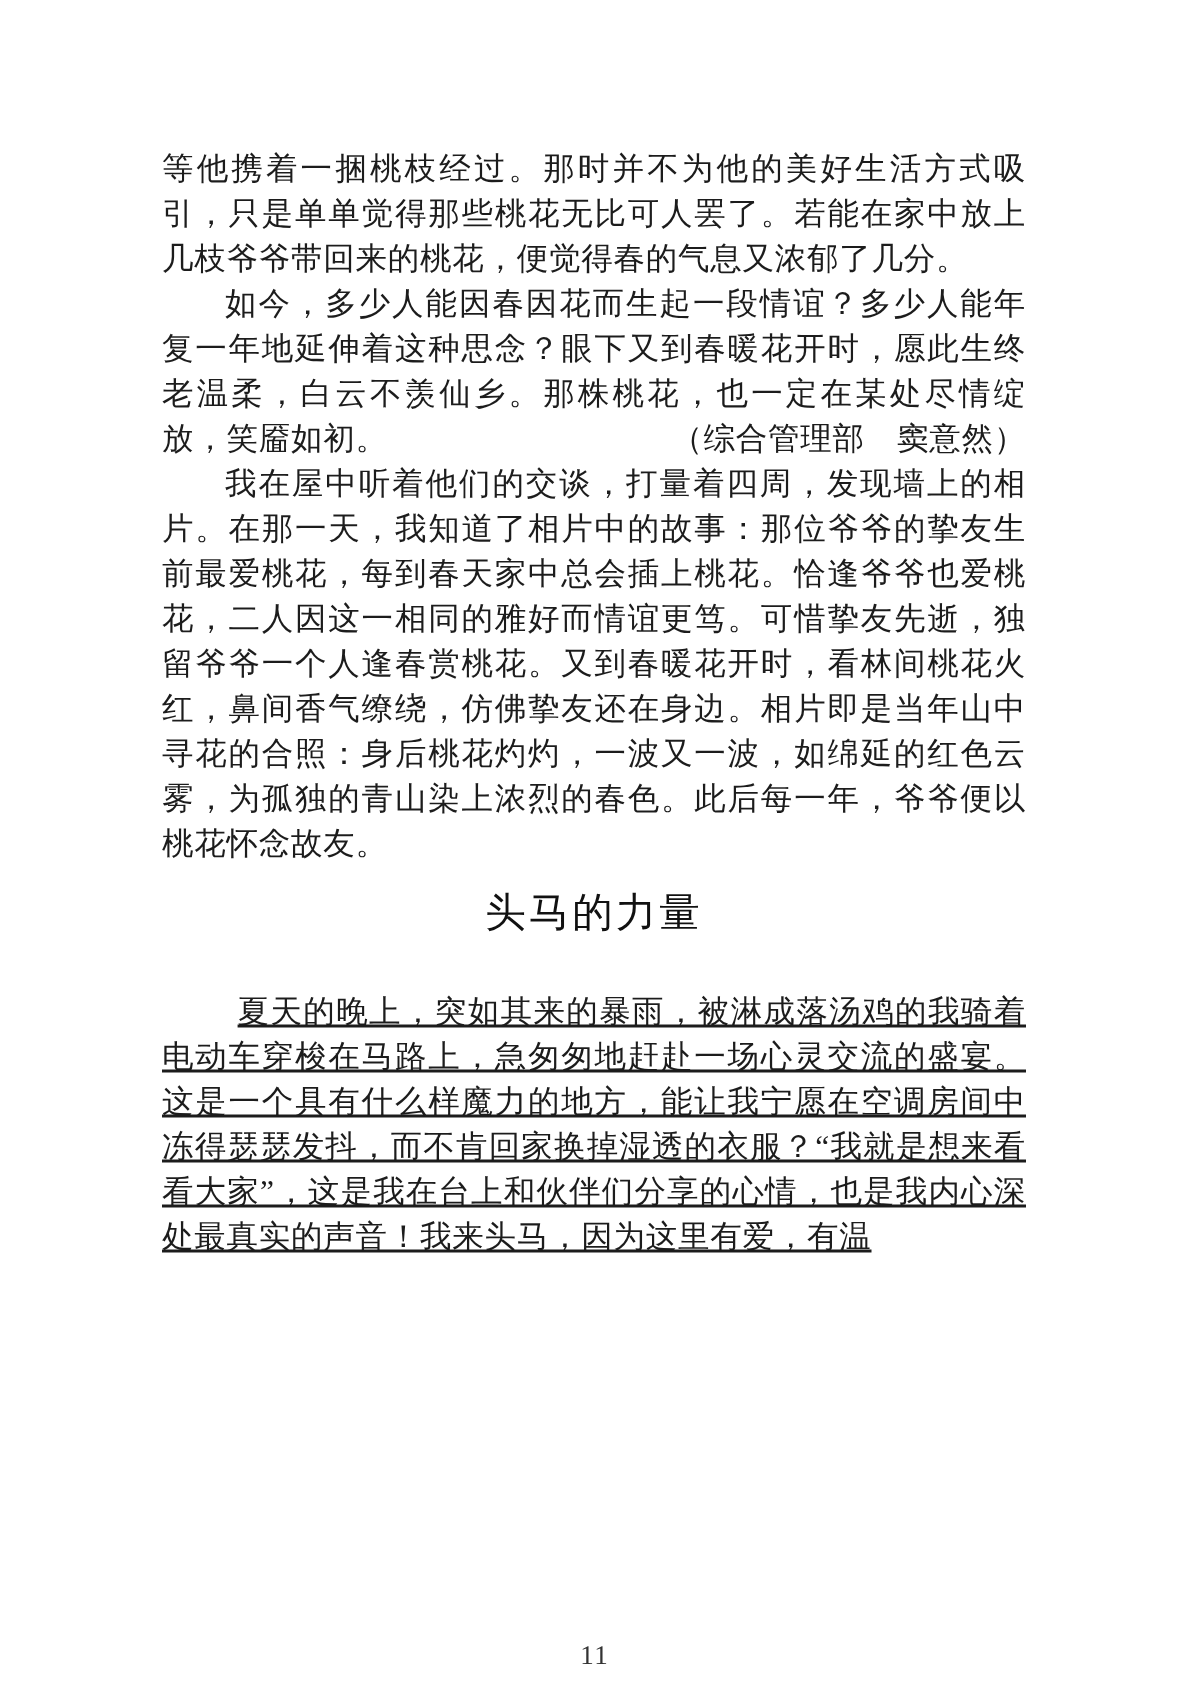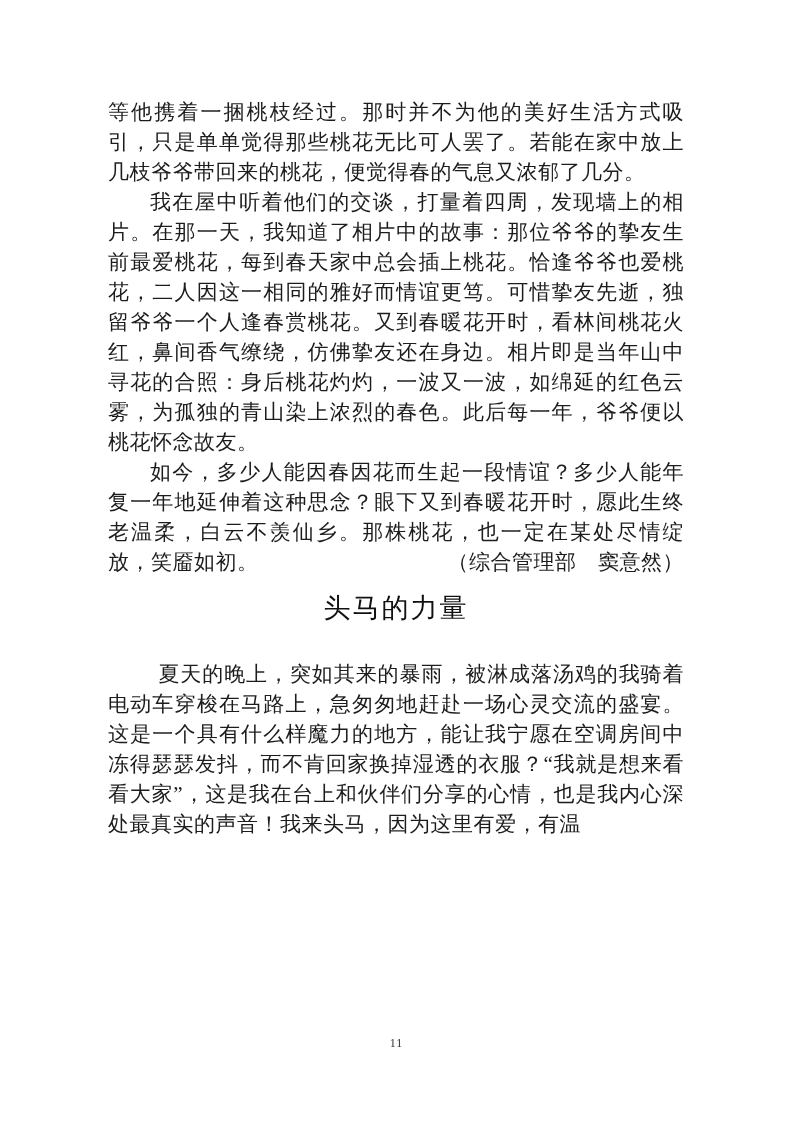--- a/index.html
+++ b/index.html
@@ -21,21 +21,21 @@
   }
   .para {
     margin: 0;
     font-size: 21px;
     line-height: 30px;
     letter-spacing: 0.5px;
     text-align: justify;
     text-justify: inter-ideograph;
   }
   .indent-2 { text-indent: 2em; }
-  .indent-wide { text-indent: 2.4em; }
+  .indent-wide { text-indent: 2.4em; text-decoration: underline; }
   .attribution {
     float: right;
   }
   .para::after {           
     content: "";
     display: block;
     clear: both;
   }
   .article-title {
     margin: 15px 0 35px 0;
@@ -44,42 +44,42 @@
     font-size: 27px;
     line-height: 32px;
     letter-spacing: 2px;
     text-align: center;
     color: #111111;
   }
   .page-number {
     position: absolute;
     left: 0;
     right: 0;
-    top: 1036px;
+    top: 1093px;
     text-align: center;
-    font-size: 12px;
+    font-size: 18px;
     letter-spacing: 1px;
     color: #333333;
     font-family: "Liberation Serif", "DejaVu Serif", serif;
   }
 </style>
 </head>
 <body>
 
 <div class="page">
 
   <p class="para">等他携着一捆桃枝经过。那时并不为他的美好生活方式吸引，只是单单觉得那些桃花无比可人罢了。若能在家中放上几枝爷爷带回来的桃花，便觉得春的气息又浓郁了几分。</p>
 
 
-  <p class="para indent-2">我在屋中听着他们的交谈，打量着四周，发现墙上的相片。在那一天，我知道了相片中的故事：那位爷爷的挚友生前最爱桃花，每到春天家中总会插上桃花。恰逢爷爷也爱桃花，二人因这一相同的雅好而情谊更笃。可惜挚友先逝，独留爷爷一个人逢春赏桃花。又到春暖花开时，看林间桃花火红，鼻间香气缭绕，仿佛挚友还在身边。相片即是当年山中寻花的合照：身后桃花灼灼，一波又一波，如绵延的红色云雾，为孤独的青山染上浓烈的春色。此后每一年，爷爷便以桃花怀念故友。</p>
-
   <p class="para indent-2">
     <span>如今，多少人能因春因花而生起一段情谊？多少人能年复一年地延伸着这种思念？眼下又到春暖花开时，愿此生终老温柔，白云不羡仙乡。那株桃花，也一定在某处尽情绽放，笑靥如初。</span>
     <span class="attribution">（综合管理部　窦意然）</span>
   </p>
+
+  <p class="para indent-2">我在屋中听着他们的交谈，打量着四周，发现墙上的相片。在那一天，我知道了相片中的故事：那位爷爷的挚友生前最爱桃花，每到春天家中总会插上桃花。恰逢爷爷也爱桃花，二人因这一相同的雅好而情谊更笃。可惜挚友先逝，独留爷爷一个人逢春赏桃花。又到春暖花开时，看林间桃花火红，鼻间香气缭绕，仿佛挚友还在身边。相片即是当年山中寻花的合照：身后桃花灼灼，一波又一波，如绵延的红色云雾，为孤独的青山染上浓烈的春色。此后每一年，爷爷便以桃花怀念故友。</p>
 
   <h2 class="article-title">头马的力量</h2>
 
   <p class="para indent-wide">夏天的晚上，突如其来的暴雨，被淋成落汤鸡的我骑着电动车穿梭在马路上，急匆匆地赶赴一场心灵交流的盛宴。这是一个具有什么样魔力的地方，能让我宁愿在空调房间中冻得瑟瑟发抖，而不肯回家换掉湿透的衣服？“我就是想来看看大家”，这是我在台上和伙伴们分享的心情，也是我内心深处最真实的声音！我来头马，因为这里有爱，有温</p>
 
   <div class="page-number">11</div>
 
 </div>
 
 </body></html>

